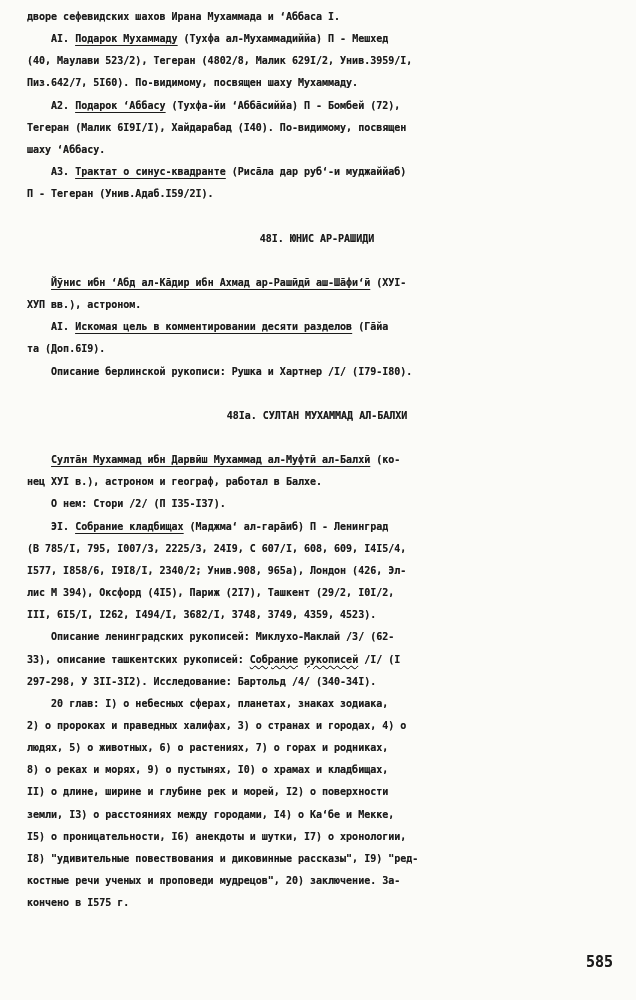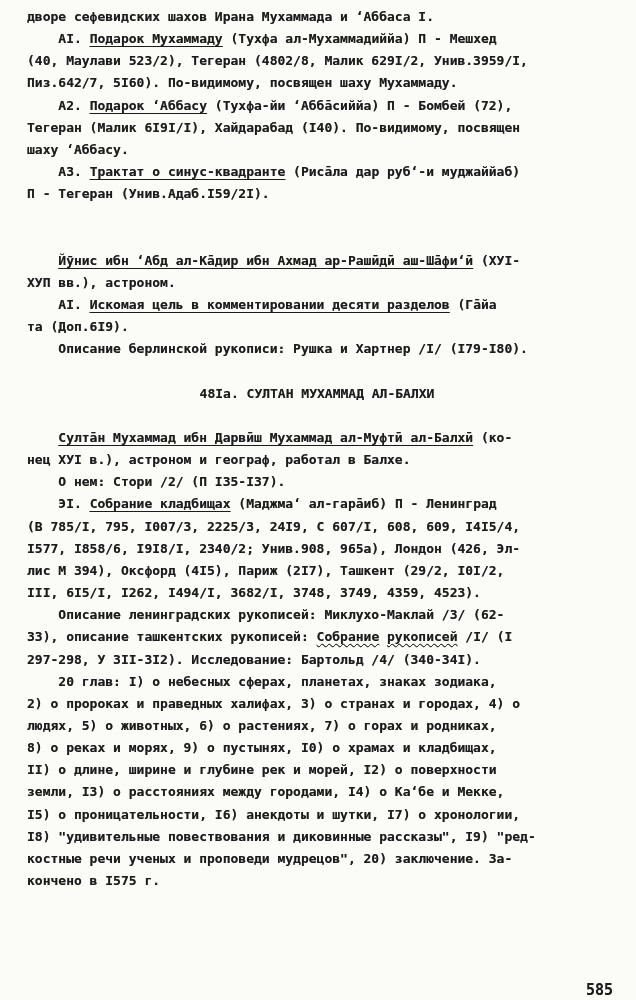--- a/index.html
+++ b/index.html
@@ -17,59 +17,60 @@
     font-weight: bold;
     text-shadow: 0 0 0.5px rgba(20,20,20,0.55);
   }
   .doc {
     position: absolute;
     left: 27px; top: 6px;
     width: 580px;
   }
   .line {
     white-space: pre;
-    font-size: 13px;
+    font-size: 10px;
     line-height: 22.17px;
     height: 22.17px;
   }
   .heading { text-align: center; }
   .gap { height: 22.17px; }
   .u {
     text-decoration: underline;
     text-decoration-thickness: 1.4px;
     text-underline-offset: 3px;
   }
   .u-wavy {
     text-decoration: underline;
     text-decoration-style: wavy;
     text-decoration-thickness: 1px;
     text-underline-offset: 2px;
   }
   .pageno {
     position: absolute;
-    top: 981px; right: 23px;
+    top: 953px; right: 23px;
     font-size: 15px;
     line-height: 18px;
   }
 </style>
 </head>
 <body>
 
 <div class="page">
   <div class="doc">
       <div class="line"><span>дворе сефевидских шахов Ирана Мухаммада и ‘Аббаса I.</span></div>
       <div class="line"><span>    АI. </span><span class="u">Подарок Мухаммаду</span><span> (Тухфа ал-Мухаммадиййа) П - Мешхед</span></div>
       <div class="line"><span>(40, Маулави 523/2), Тегеран (4802/8, Малик 629I/2, Унив.3959/I,</span></div>
       <div class="line"><span>Пиз.642/7, 5I60). По-видимому, посвящен шаху Мухаммаду.</span></div>
       <div class="line"><span>    А2. </span><span class="u">Подарок ‘Аббасу</span><span> (Тухфа-йи ‘Аббāсиййа) П - Бомбей (72),</span></div>
       <div class="line"><span>Тегеран (Малик 6I9I/I), Хайдарабад (I40). По-видимому, посвящен</span></div>
       <div class="line"><span>шаху ‘Аббасу.</span></div>
       <div class="line"><span>    А3. </span><span class="u">Трактат о синус-квадранте</span><span> (Рисāла дар руб‘-и муджаййаб)</span></div>
       <div class="line"><span>П - Тегеран (Унив.Адаб.I59/2I).</span></div>
       <div class="gap"></div>
+      <div class="line heading">48I. ЮНИС АР-РАШИДИ</div>
       <div class="gap"></div>
       <div class="line"><span>    </span><span class="u">Йӯнис ибн ‘Абд ал-Кāдир ибн Ахмад ар-Рашӣдӣ аш-Шāфи‘ӣ</span><span> (ХУI-</span></div>
       <div class="line"><span>ХУП вв.), астроном.</span></div>
       <div class="line"><span>    АI. </span><span class="u">Искомая цель в комментировании десяти разделов</span><span> (Гāйа</span></div>
       <div class="line"><span>та (Доп.6I9).</span></div>
       <div class="line"><span>    Описание берлинской рукописи: Рушка и Хартнер /I/ (I79-I80).</span></div>
       <div class="gap"></div>
       <div class="line heading">48Iа. СУЛТАН МУХАММАД АЛ-БАЛХИ</div>
       <div class="gap"></div>
       <div class="line"><span>    </span><span class="u">Султāн Мухаммад ибн Дарвӣш Мухаммад ал-Муфтӣ ал-Балхӣ</span><span> (ко-</span></div>

